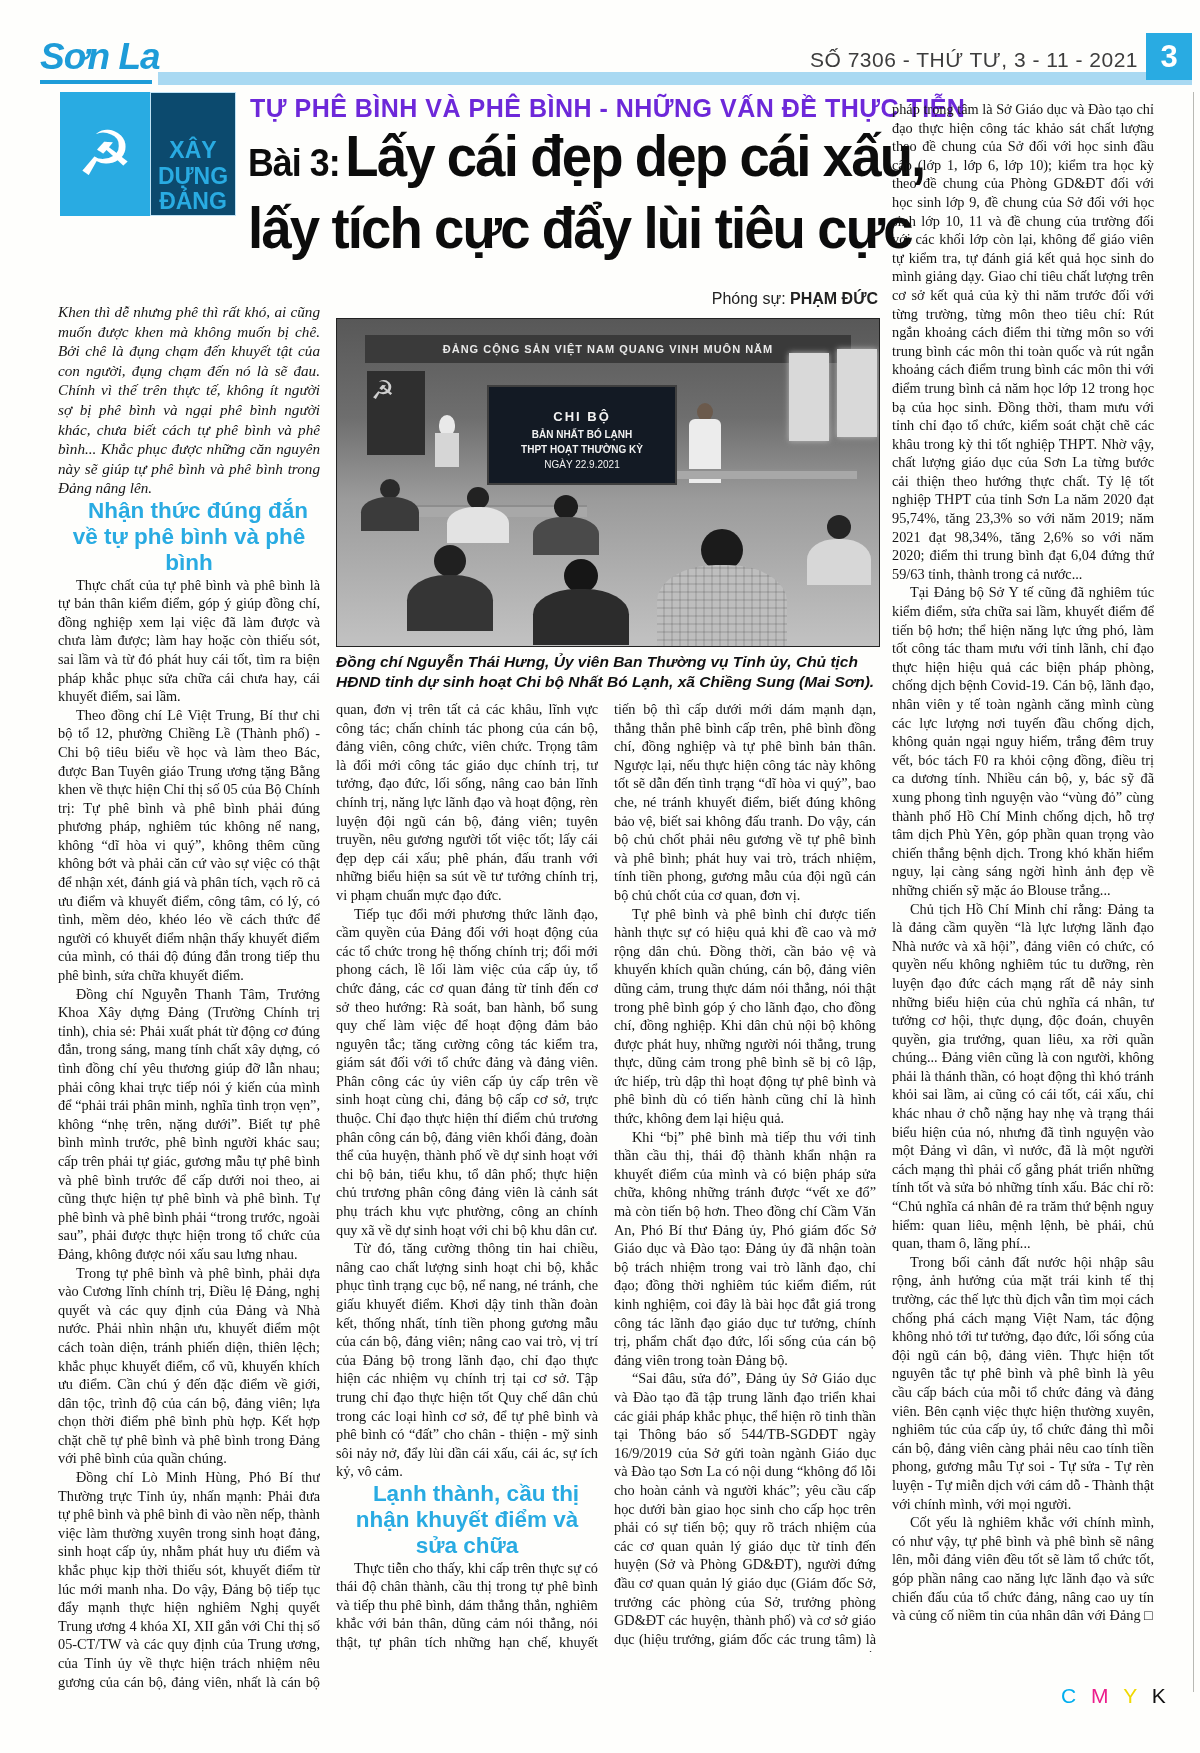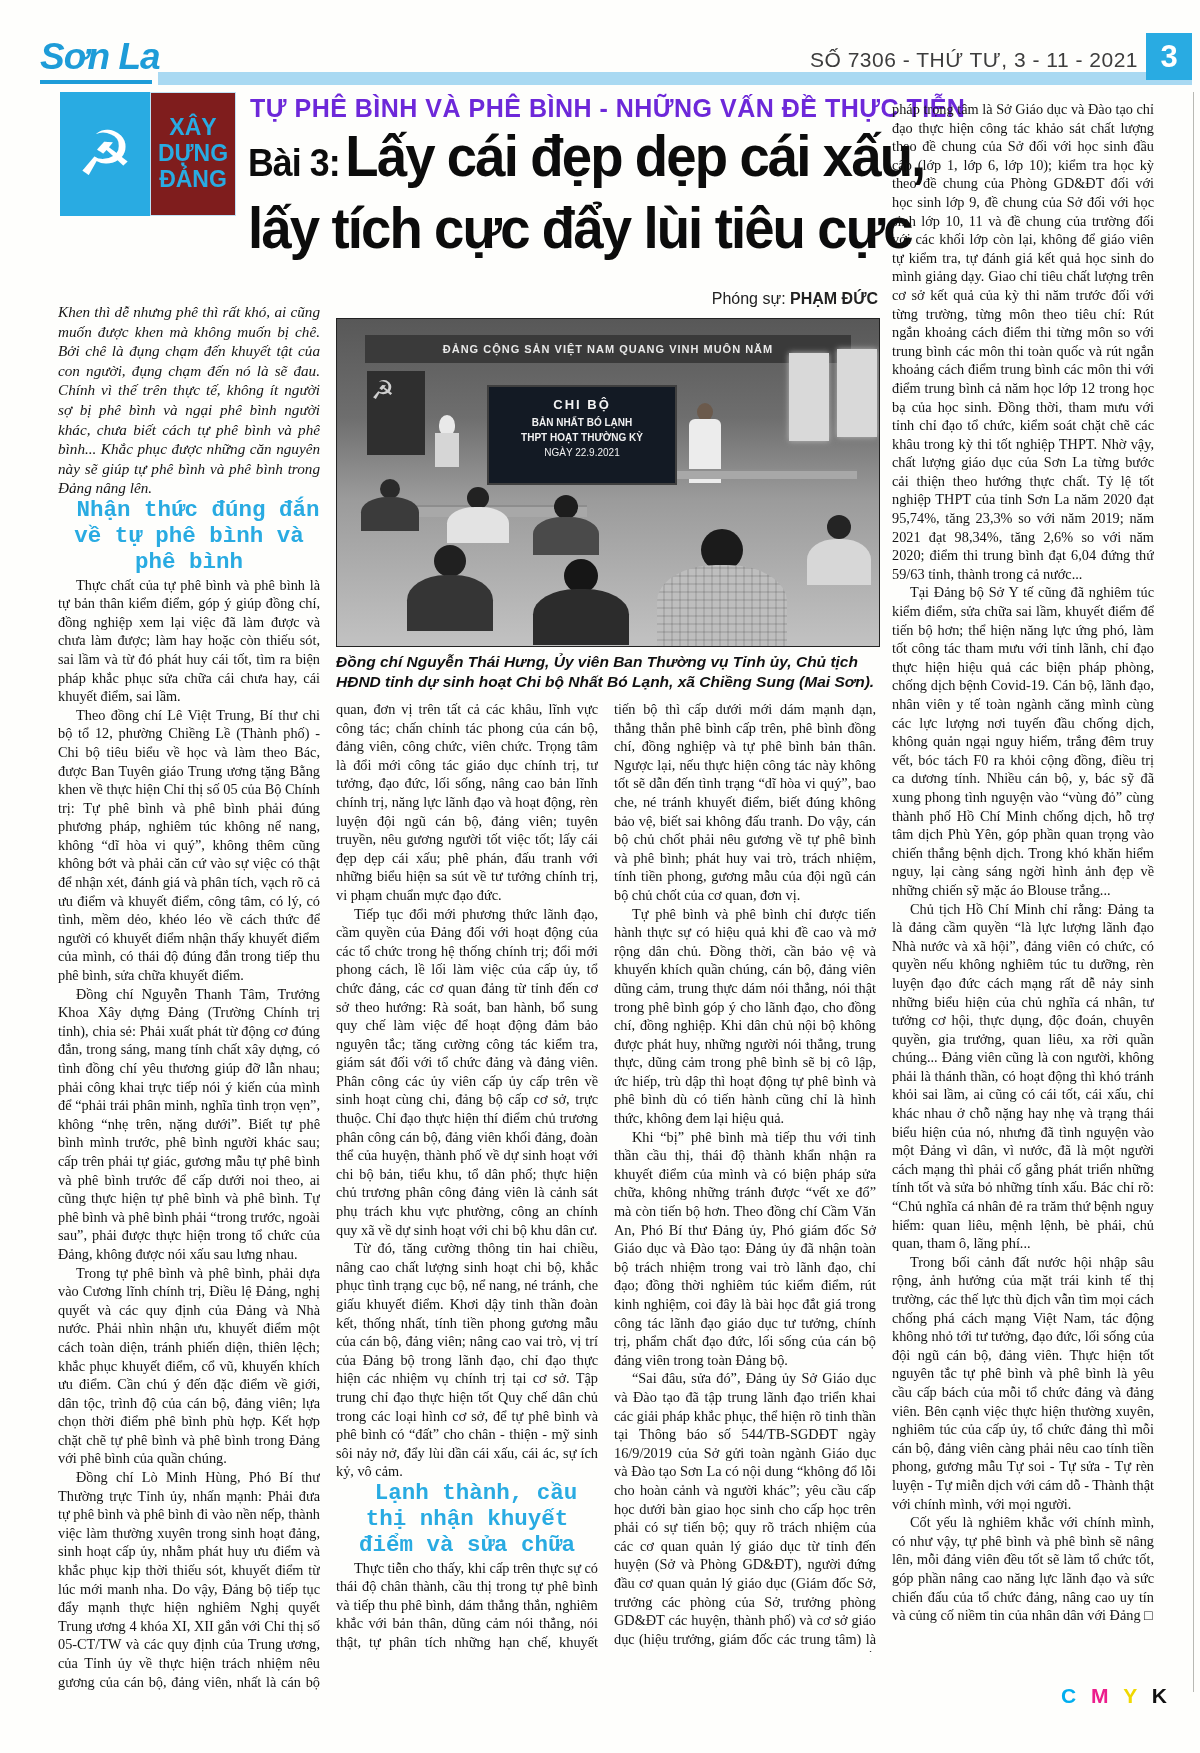--- a/index.html
+++ b/index.html
@@ -13,22 +13,22 @@
   .issue{position:absolute;left:700px;top:48px;width:438px;text-align:right;
         font-family:"Liberation Sans",sans-serif;font-size:21px;color:#3d3d3d;letter-spacing:.5px;}
   .pagenum{position:absolute;left:1146px;top:33px;width:46px;height:47px;background:#29abe2;
         color:#fff;font-family:"Liberation Sans",sans-serif;font-weight:bold;font-size:31px;
         display:flex;align-items:center;justify-content:center;}
   .edge-rule{position:absolute;left:1193px;top:92px;width:1px;height:1600px;background:#b9b9b4;}
   
   .emblem{position:absolute;left:60px;top:92px;width:176px;height:124px;display:flex;}
   .emblem-icon-box{width:90px;height:124px;background:#29abe2;display:flex;align-items:center;justify-content:center;}
   .emblem-icon-box span{color:#fff;font-size:62px;line-height:1;font-family:"DejaVu Sans",sans-serif;}
-  .emblem-text{flex:1;background:#7f1d1d;border:1px solid #bfe2f5;display:flex;flex-direction:column;
-        align-items:center;justify-content:center;font-family:"Liberation Sans",sans-serif;
+  .emblem-text{flex:1;background:#0c4a6e;border:1px solid #bfe2f5;display:flex;flex-direction:column;
+        align-items:center;justify-content:flex-end;font-family:"Liberation Sans",sans-serif;
         font-weight:bold;font-size:23px;color:#29abe2;line-height:1.12;}
   .kicker{position:absolute;left:250px;top:94px;font-family:"Liberation Sans",sans-serif;
         font-weight:bold;font-size:25px;color:#6d28d9;letter-spacing:.5px;}
   .title{position:absolute;left:248px;font-family:"Liberation Sans",sans-serif;font-weight:bold;
         color:#0c0c0c;font-size:58px;letter-spacing:-2px;transform:scaleX(.94);transform-origin:left;white-space:nowrap;}
   .title1{top:122px;}
   .title2{top:194px;}
   .title-prefix{font-size:38px;letter-spacing:-1px;margin-right:6px;}
   .byline{position:absolute;left:336px;top:290px;width:542px;text-align:right;
         font-family:"Liberation Sans",sans-serif;font-size:16px;color:#222;}
@@ -37,49 +37,49 @@
   .photo{position:absolute;left:336px;top:318px;width:542px;height:327px;border:1px solid #222;
         background:linear-gradient(180deg,#585858 0%,#6e6e6e 30%,#9b9b9b 55%,#c2c2c2 100%);overflow:hidden;}
   .ph-banner{position:absolute;left:28px;top:16px;width:486px;height:28px;background:#3a3a3a;
         color:#e9e9e9;font-family:"Liberation Sans",sans-serif;font-weight:bold;font-size:11px;
         display:flex;align-items:center;justify-content:center;letter-spacing:1px;white-space:nowrap;}
   .ph-flag{position:absolute;left:30px;top:52px;width:58px;height:84px;background:#2f2f2f;
         color:#cfcfcf;font-size:26px;display:flex;align-items:flex-start;justify-content:flex-start;padding:4px;box-sizing:border-box;}
   .ph-bust{position:absolute;left:102px;top:96px;width:16px;height:20px;background:#e9e9e9;border-radius:50% 50% 40% 40%;}
   .ph-bust-base{position:absolute;left:98px;top:114px;width:24px;height:34px;background:#d6d6d6;}
   .ph-board{position:absolute;left:150px;top:66px;width:190px;height:100px;background:#131a24;border:2px solid #3f3f3f;
-        color:#f2f2f2;font-family:"Liberation Sans",sans-serif;text-align:center;line-height:1.5;padding-top:8px;box-sizing:border-box;}
+        color:#f2f2f2;font-family:"Liberation Sans",sans-serif;text-align:center;line-height:1.5;padding-top:20px;box-sizing:border-box;}
   .ph-board .b1{font-size:13px;font-weight:bold;letter-spacing:2px;}
   .ph-board .b2{font-size:10px;font-weight:bold;}
   .ph-board .b3{font-size:10px;}
   .ph-man-head{position:absolute;left:360px;top:84px;width:16px;height:18px;background:#6b5a4c;border-radius:50%;}
   .ph-man-body{position:absolute;left:352px;top:100px;width:32px;height:64px;background:#ececec;border-radius:6px 6px 0 0;}
   .ph-window{position:absolute;top:34px;width:40px;height:88px;background:#d9d9d9;box-shadow:0 0 6px #bbb;}
   .ph-desk{position:absolute;background:#a8a8a8;border-top:2px solid #8d8d8d;}
   .person{position:absolute;}
   .person .head{position:absolute;left:50%;transform:translateX(-50%);top:0;background:#262626;border-radius:50%;}
   .person .torso{position:absolute;left:0;bottom:0;border-radius:45% 45% 0 0;}
   .check{background:repeating-linear-gradient(0deg,#dcdcdc 0 6px,#c6c6c6 6px 8px),
         repeating-linear-gradient(90deg,#dcdcdc 0 6px,#c6c6c6 6px 8px);background-blend-mode:multiply;}
   .caption{position:absolute;left:336px;top:652px;width:542px;font-family:"Liberation Sans",sans-serif;
         font-weight:bold;font-style:italic;font-size:15.5px;line-height:1.3;color:#111;}
   
   .col{position:absolute;width:262px;text-align:justify;font-size:14.3px;line-height:18.6px;overflow:hidden;}
   .col p{margin:0;text-indent:18px;}
   .col p.cont{text-indent:0;}
   .intro{font-style:italic;font-size:15.2px;line-height:19.6px;}
-  .subhead{font-family:Liberation Mono, monospace;font-weight:bold;color:#29abe2;
+  .subhead{font-family:Liberation Sans, sans-serif;font-weight:bold;color:#29abe2;
         font-size:22.5px;line-height:1.15;text-align:center;margin:10px 0 8px;text-indent:0;}
   #col1{left:58px;top:302px;height:1392px;}
   #col2{left:336px;top:700px;height:952px;}
   #col3{left:614px;top:700px;height:952px;}
   #col4{left:892px;top:100px;height:1596px;}
   
   .cmyk{position:absolute;left:1052px;top:1684px;font-family:"Liberation Sans",sans-serif;
-        font-weight:bold;font-size:21px;letter-spacing:0;}
+        font-weight:normal;font-size:21px;letter-spacing:0;}
   .cmyk span{margin-left:9px;}
   .c-c{color:#00aeef;} .c-m{color:#ec1e8c;} .c-y{color:#f0d800;} .c-k{color:#111;}
 </style>
 </head>
 <body>
 
 <div id="page">
 
   <div class="masthead">Sơn La</div>
   <div class="masthead-underline"></div>

